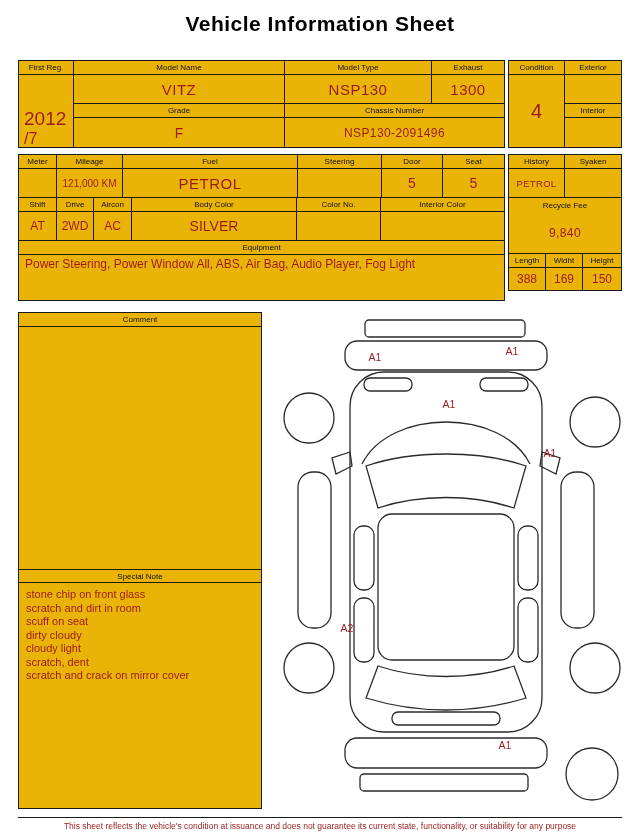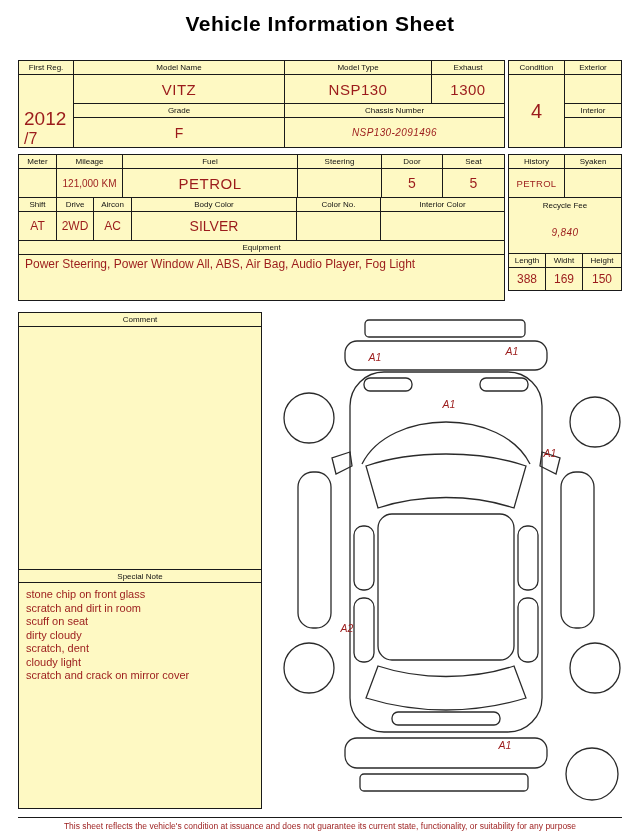--- a/index.html
+++ b/index.html
@@ -1,43 +1,43 @@
 <!DOCTYPE html>
 <html style="--red: #9b1b1b; --bc: #1a1a1a;"><head>
 <meta charset="utf-8">
 <style>
   :root { --red:#9b1b1b; --bc:#1a1a1a; }
   html,body{margin:0;padding:0;}
   body{position:relative;width:640px;height:835px;background:#fff;
        font-family:"Liberation Sans",sans-serif;color:#111;overflow:hidden;}
   .abs{position:absolute;}
-  .box{position:absolute;border:1px solid var(--bc);box-sizing:border-box;background:#fef9c3;}
+  .box{position:absolute;border:1px solid var(--bc);box-sizing:border-box;background:#eab308;}
   .grid{display:grid;width:100%;box-sizing:border-box;}
   .c{display:flex;align-items:center;justify-content:center;box-sizing:border-box;overflow:hidden;}
   .hdr{font-size:8px;color:#111;white-space:nowrap;}
   .red{color:var(--red);}
   .br{border-right:1px solid var(--bc);}
   .bb{border-bottom:1px solid var(--bc);}
   .f9{font-size:9.5px;letter-spacing:.3px;}
   .f10{font-size:10px;}
   .f12{font-size:12px;}
-  .f13{font-size:10px;letter-spacing:.4px;font-style:italic;}
+  .f13{font-size:12px;letter-spacing:.4px;}
   .f14{font-size:14px;}
   .f15{font-size:15px;letter-spacing:.5px;}
   .f20{font-size:20px;}
   .title{position:absolute;left:0;top:12px;width:640px;text-align:center;
          font-size:21px;font-weight:600;letter-spacing:.5px;color:#000;}
   .frval{flex-direction:column;align-items:flex-start;justify-content:flex-end;
          padding-left:5px;font-size:19px;line-height:1.08;}
   .frval .mo{font-size:16px;}
   .equip-text{display:block;box-sizing:border-box;height:45px;padding:3px 6px;
               font-size:12px;text-align:left;line-height:13px;}
   .note{font-size:11px;line-height:13.5px;color:var(--red);text-align:left;}
   .ann{position:absolute;transform:translate(-50%,-50%);color:var(--red);
-       font-size:10.5px;white-space:nowrap;font-style:italic;}
+       font-size:10.5px;white-space:nowrap;}
   .footer-text{position:absolute;left:0;top:821px;width:640px;text-align:center;
                font-size:8.5px;color:var(--red);}
 </style>
 </head>
 <body>
 
 <div class="title">Vehicle Information Sheet</div>
 
 <div class="box" style="left:18px;top:60px;width:487px;height:88px">
   <div class="grid" style="grid-template-columns:55px 211px 147px 72px;grid-template-rows:14px 29px 14px 29px;height:100%">
@@ -126,22 +126,22 @@
 </div>
 
 <div class="box" style="left:18px;top:312px;width:244px;height:497px">
   <div class="c hdr bb" style="height:14px">Comment</div>
   <div class="c hdr" style="position:absolute;left:0;right:0;top:256px;height:14px;border-top:1px solid var(--bc);border-bottom:1px solid var(--bc);">Special Note</div>
   <div class="abs" style="left:7px;right:4px;top:275px">
     <div class="note">stone chip on front glass</div>
     <div class="note">scratch and dirt in room</div>
     <div class="note">scuff on seat</div>
     <div class="note">dirty cloudy</div>
+    <div class="note">cloudy light</div>
     <div class="note">scratch, dent</div>
-    <div class="note">cloudy light</div>
     <div class="note">scratch and crack on mirror cover</div>
   </div>
 </div>
 
 <div class="abs" style="left:262px;top:314px;width:372px;height:498px">
   <svg width="372" height="498" viewBox="0 0 372 498">
     <g fill="none" stroke="#2a2a2a" stroke-width="1.3">
       <rect x="103" y="6" width="160" height="17" rx="4"></rect>
       <rect x="83" y="27" width="202" height="29" rx="12"></rect>
       <circle cx="47" cy="104" r="25"></circle>

